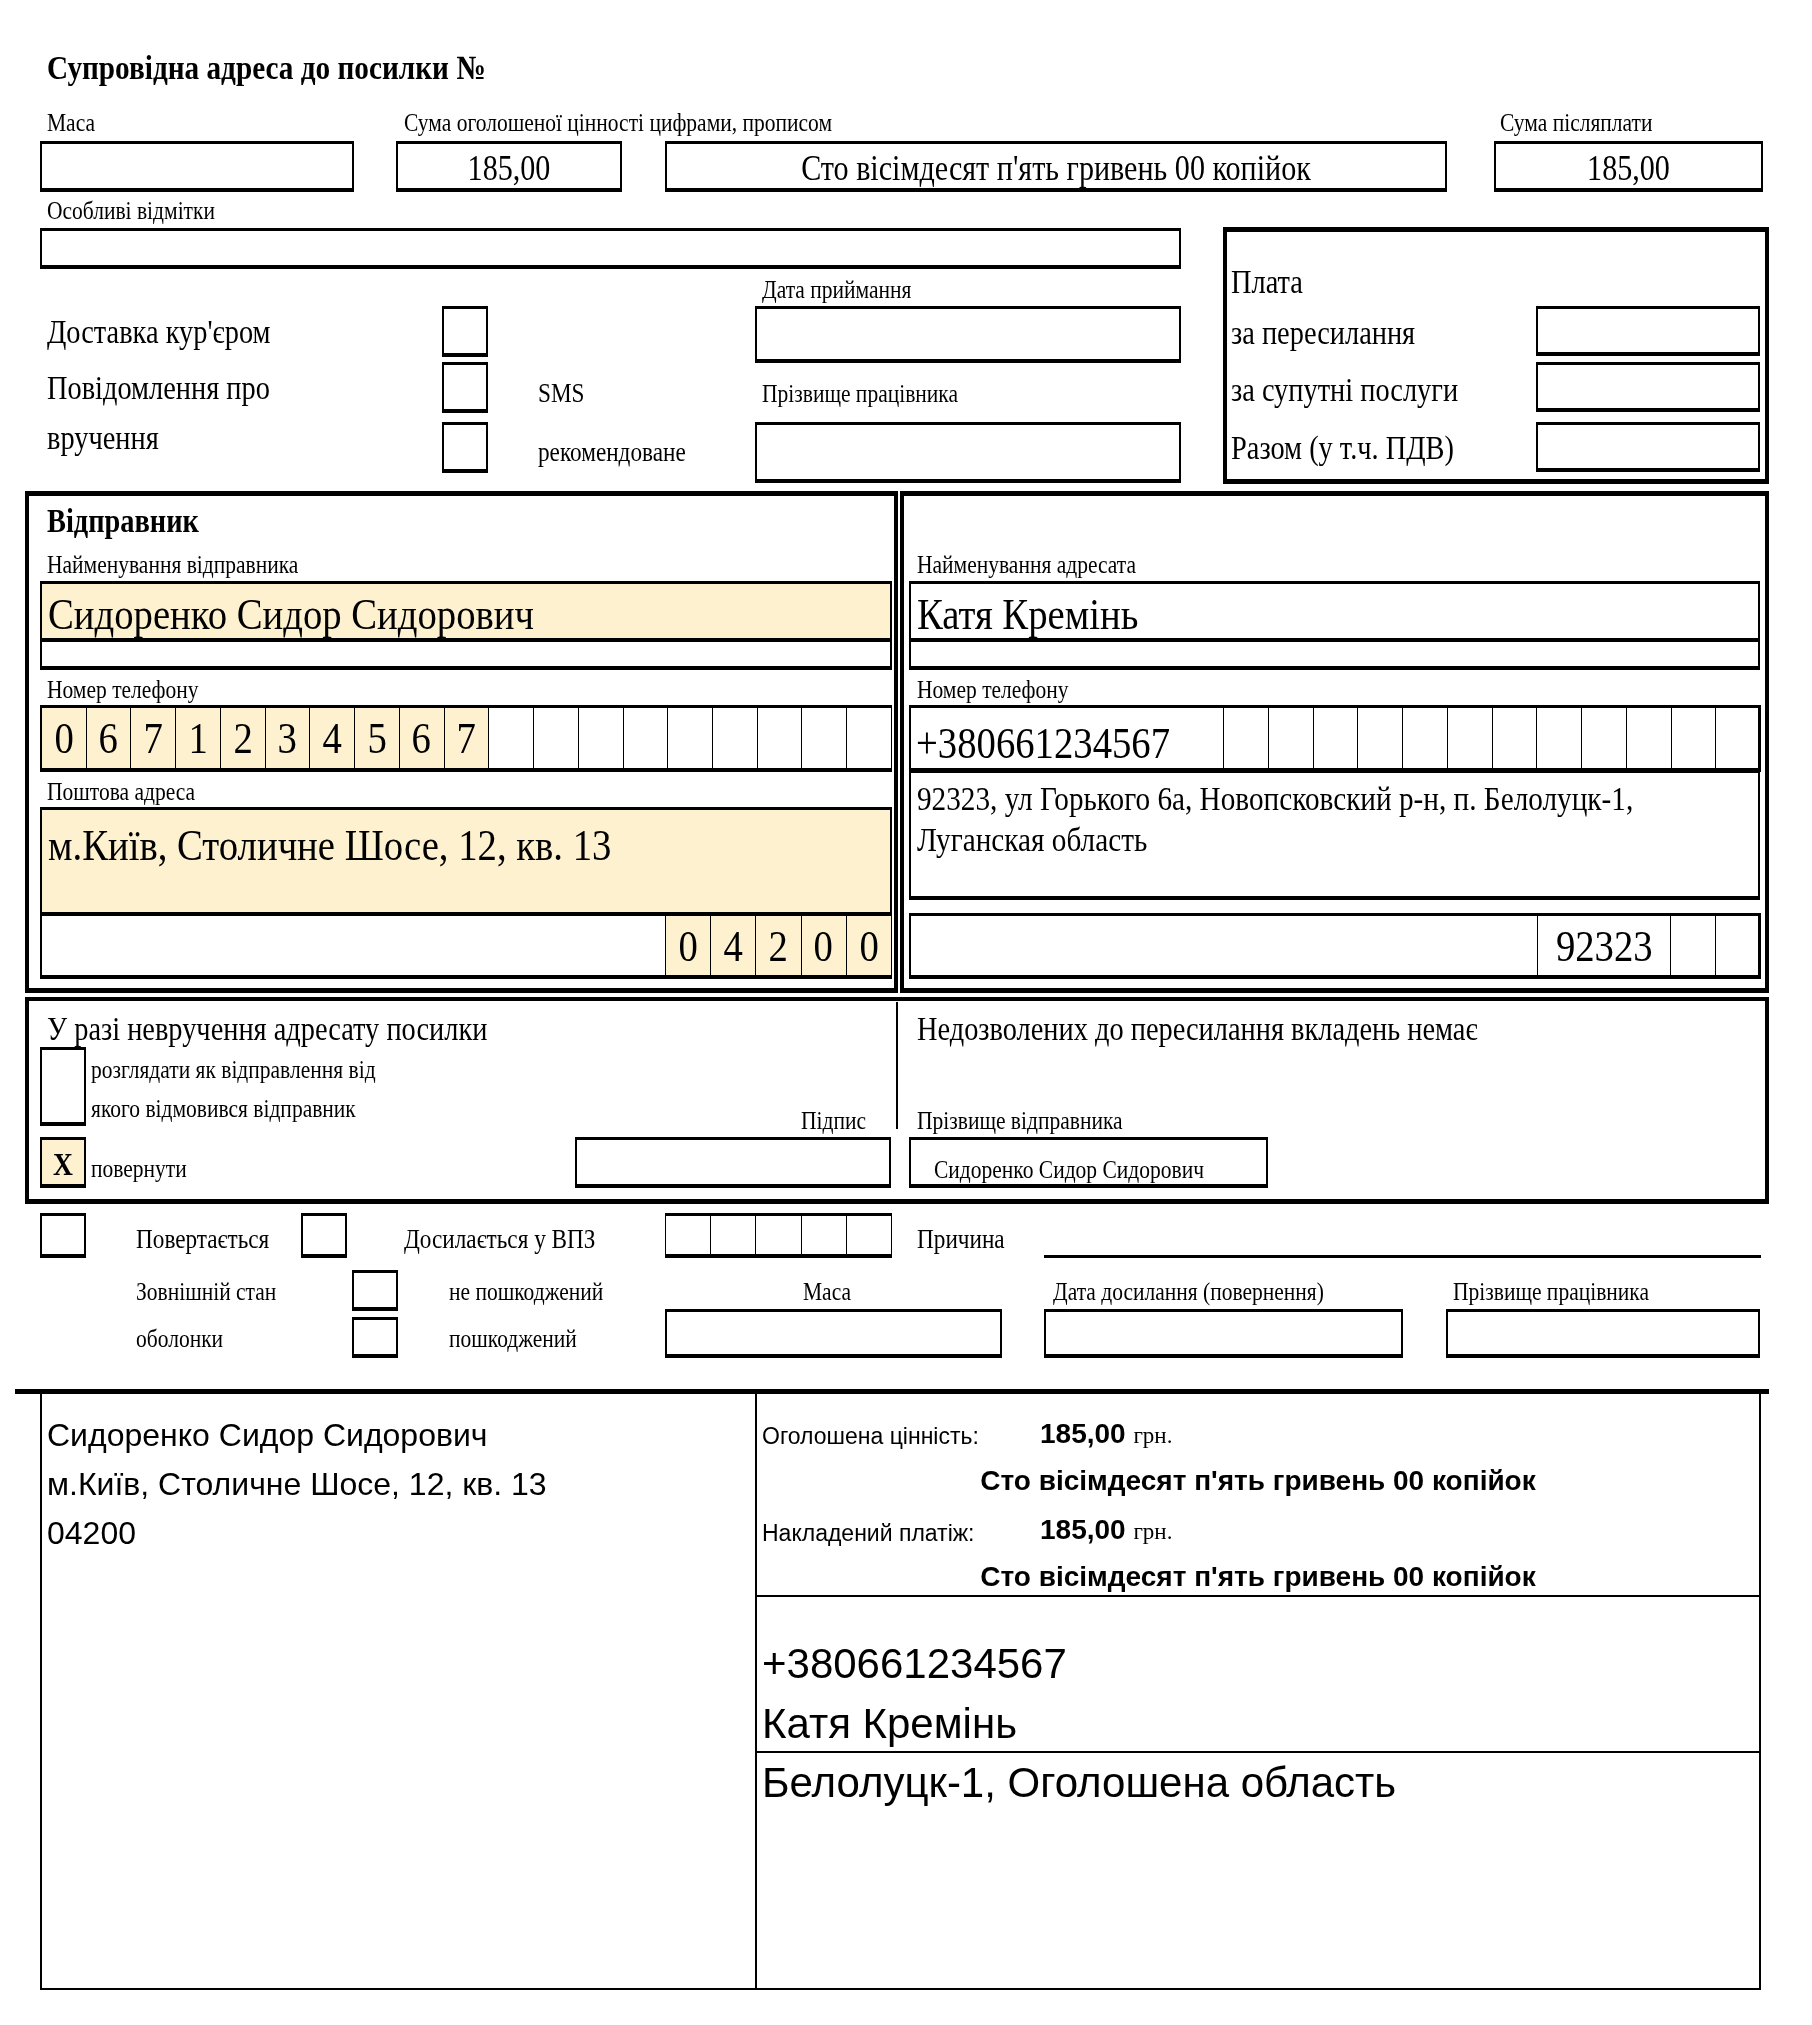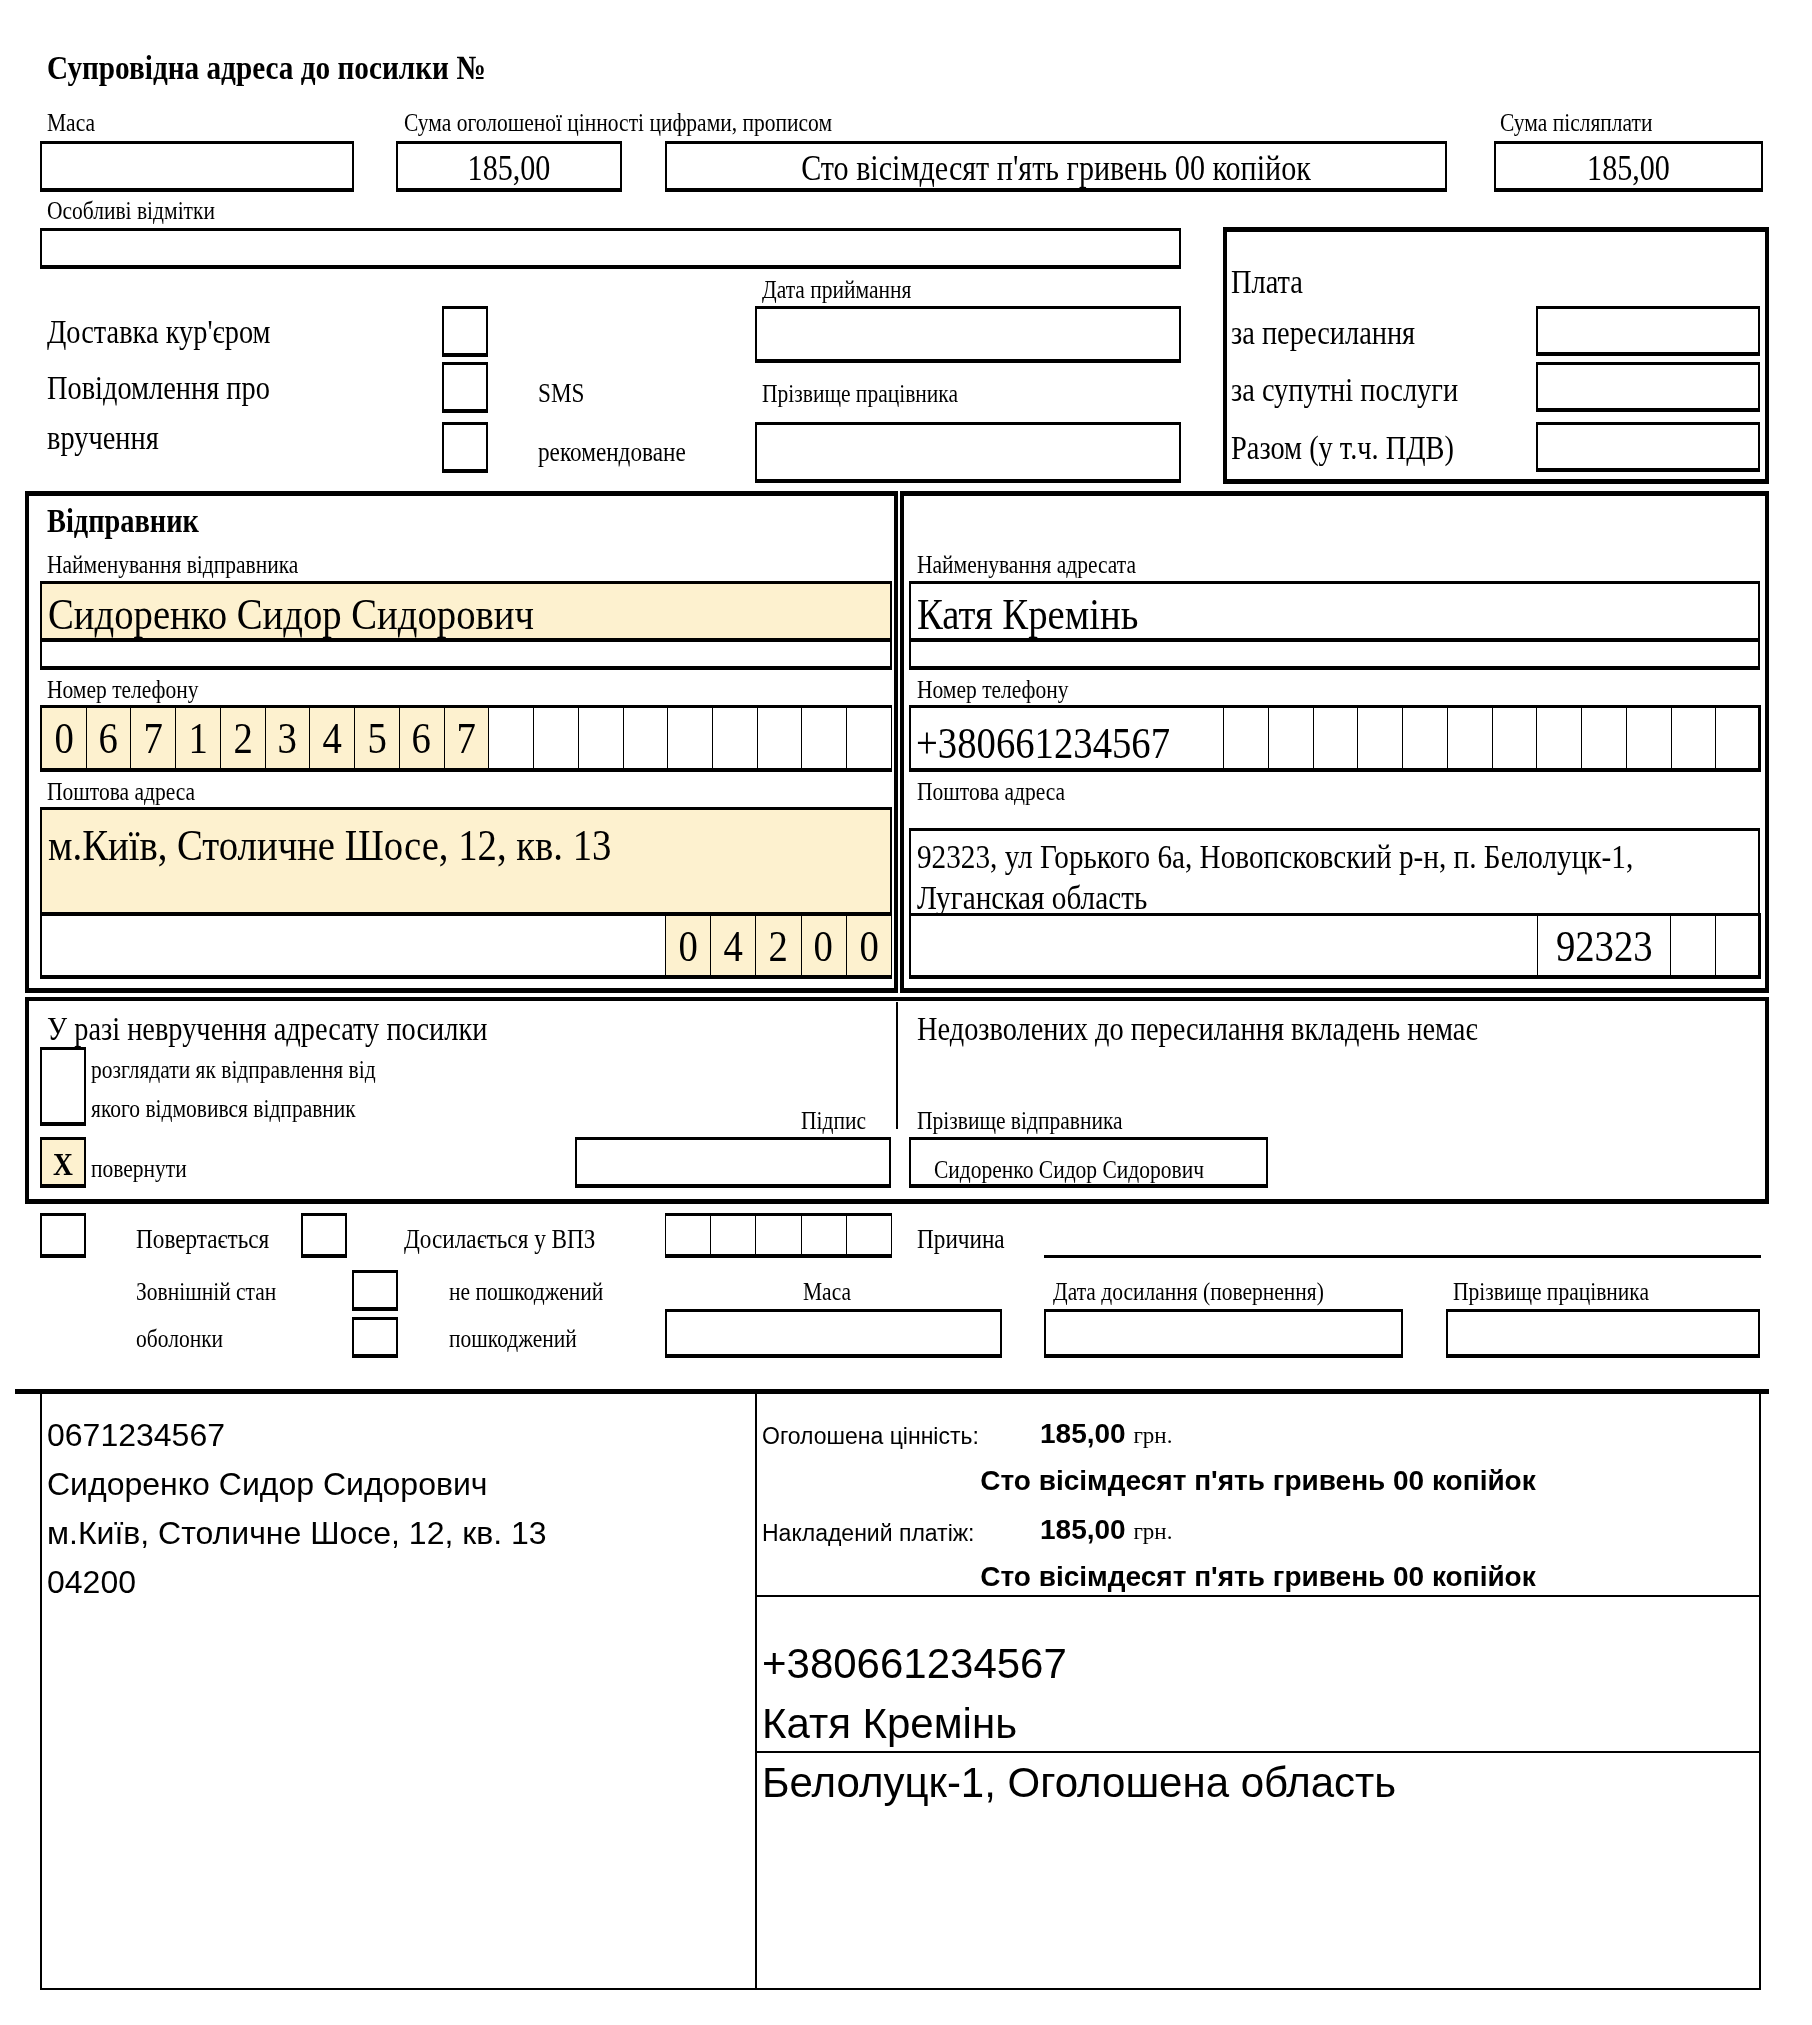--- a/index.html
+++ b/index.html
@@ -180,21 +180,21 @@
     <div class="cell"></div>
     <div class="cell"></div>
     <div class="cell"></div>
     <div class="cell"></div>
     <div class="cell"></div>
     <div class="cell"></div>
     <div class="cell"></div>
   </div>
 
 <div class="lbl" style="left:917px; top:779px;">Поштова адреса</div>
-<div class="box" style="left:909px; top:828px; width:851px; height:130px;">
+<div class="box" style="left:909px; top:770px; width:851px; height:130px;">
   <div style="position:absolute; left:5.7px; top:4.5px; width:941px; font-size:34px; line-height:41px; transform:scaleX(0.86); transform-origin:left top;">92323, ул Горького 6а, Новопсковский р-н, п. Белолуцк-1, Луганская область</div>
 </div>
 <div class="box" style="left:909px; top:913px; width:851px; height:66px;"></div>
 <div class="grid" style="left:1537px; top:913px; width:224px; height:66px; border-left-width:1.7px;">
   <div class="cell" style="flex:3 1 0;">
       <span>92323</span>
     </div>
   <div class="cell"></div>
   <div class="cell"></div>
 </div>
@@ -247,21 +247,20 @@
 
 <div class="hline" style="left:14.7px; top:1389px; width:1754px; height:5.1px;"></div>
 <div class="vline" style="left:40px; top:1394px; width:1.7px; height:595px;"></div>
 <div class="vline" style="left:755px; top:1394px; width:1.7px; height:595px;"></div>
 <div class="vline" style="left:1759px; top:1394px; width:1.7px; height:595px;"></div>
 <div class="hline" style="left:40px; top:1988px; width:1721px; height:2.3px;"></div>
 <div class="hline" style="left:755px; top:1595px; width:1006px; height:2.3px;"></div>
 <div class="hline" style="left:755px; top:1751px; width:1006px; height:1.7px;"></div>
 
 <div class="sans" style="position:absolute; left:47px; top:1411px; font-size:32px; line-height:49px;">
-  <div>0671234567</div>
   <div>Сидоренко Сидор Сидорович</div>
   <div>м.Київ, Столичне Шосе, 12, кв. 13</div>
   <div>04200</div>
 </div>
 
 <div class="sans abs" style="left:762px; top:1423px; font-size:23px;">Оголошена цінність:</div>
 <div class="sans abs" style="left:1040px; top:1418px; font-size:28px; font-weight:bold;">
   <span>185,00</span>
   <span style="font-family:'Liberation Serif', serif; font-weight:normal; font-size:23px;">грн.</span>
 </div>

